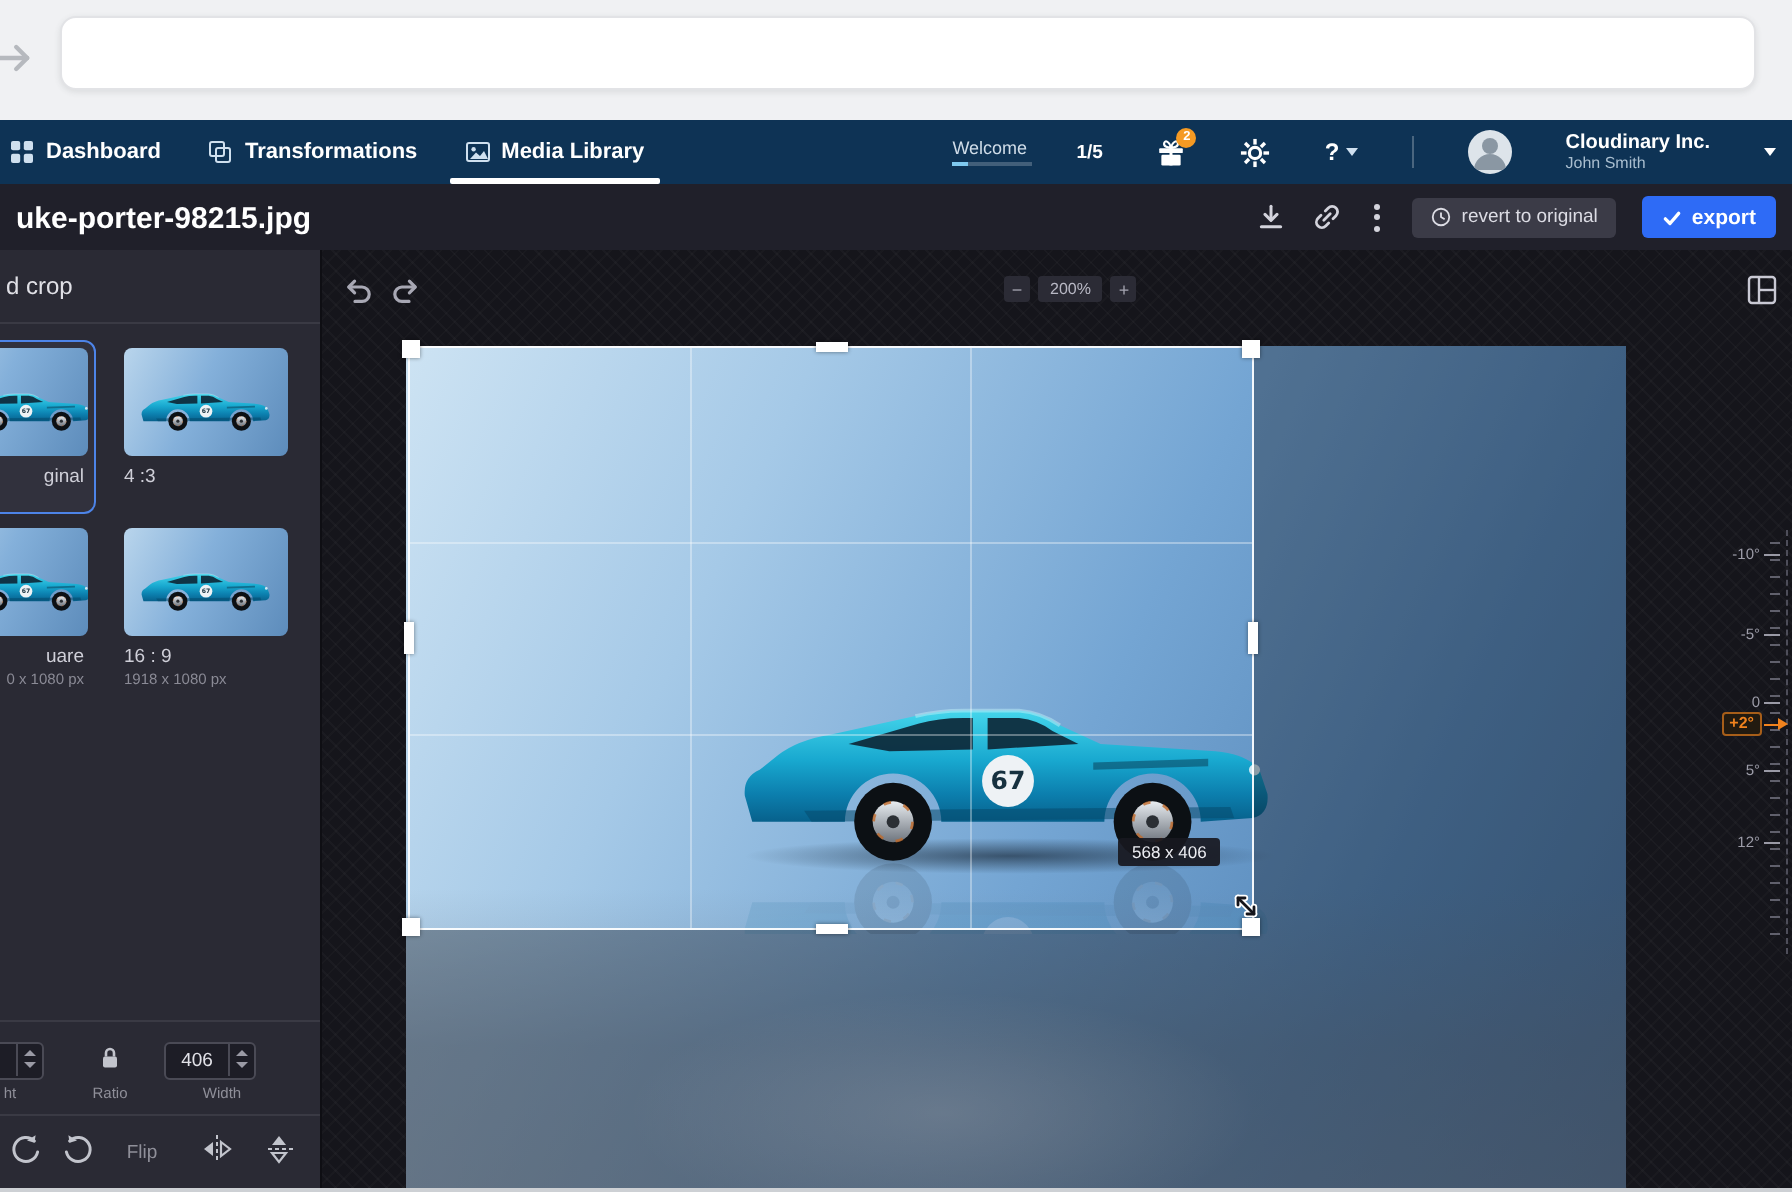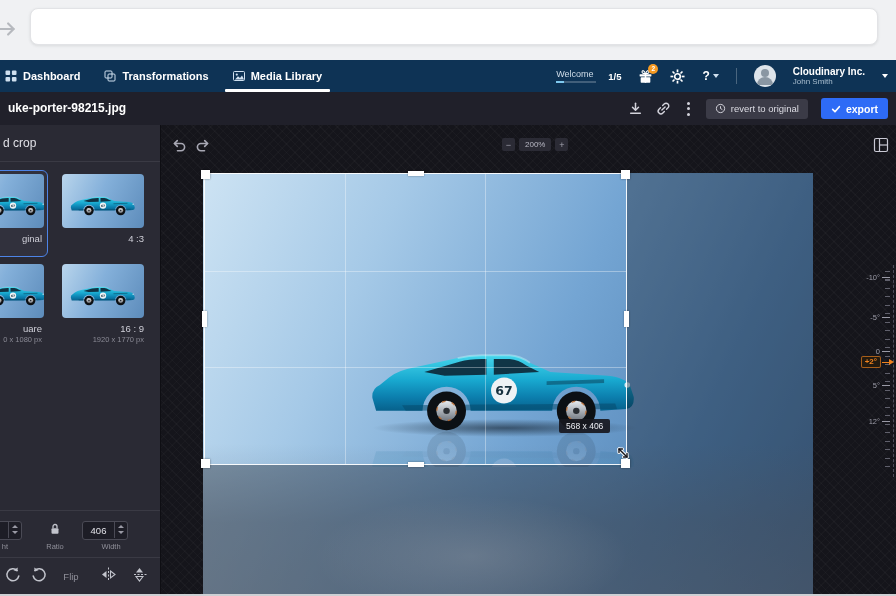--- a/index.html
+++ b/index.html
@@ -11,54 +11,54 @@
   .browser{position:absolute;left:0;top:0;width:896px;height:60px;background:#f0f1f3}
   .back{position:absolute;left:-4px;top:18px;width:22px;height:22px;color:#b6b9be}
   .addr{position:absolute;left:30px;top:8px;width:848px;height:37px;background:#fff;border:1px solid #e2e3e6;border-radius:8px;box-shadow:0 1px 3px rgba(60,64,67,.12)}
 
   
   .nav{position:absolute;left:0;top:60px;width:896px;height:32px;background:#0e3355}
   .nav-left{display:flex;height:32px;margin-left:-7px}
   .nitem{position:relative;display:flex;align-items:center;gap:6px;padding:0 12px;color:#fff;font-size:11px;font-weight:bold;cursor:pointer;white-space:nowrap}
   .nitem .nicon{width:12px;height:12px;color:#cfe0ef}
   .nitem.active::after{content:"";position:absolute;left:4px;right:4px;bottom:0;height:3px;background:#fff;border-radius:1px}
-  .nav-right{position:absolute;right:0;top:0;height:32px;display:flex;align-items:center;gap:17px;padding-right:8px}
+  .nav-right{position:absolute;right:0;top:0;height:32px;display:flex;align-items:center;gap:27px;padding-right:8px}
   .welcome{display:flex;flex-direction:column;align-items:flex-start;cursor:pointer}
   .welcome .wl{font-size:9px;color:#cfdce8}
   .wbar{margin-top:2px;width:40px;height:2px;background:rgba(255,255,255,.22);position:relative}
   .wbar i{position:absolute;left:0;top:0;bottom:0;width:20%;background:#7fc9ef}
   .wprog{font-size:9.5px;font-weight:bold;color:#fff;margin-left:-5px}
   .gift{position:relative;width:15px;height:15px;color:#fff;cursor:pointer}
   .badge{position:absolute;right:-5px;top:-5px;min-width:10px;height:10px;border-radius:5px;background:#f59a23;color:#fff;font-size:6.5px;font-weight:bold;display:flex;align-items:center;justify-content:center;padding:0 2px}
   .gear{width:15px;height:15px;color:#fff;cursor:pointer}
   .help{display:flex;align-items:center;gap:3px;color:#fff;cursor:pointer}
   .help .q{font-size:12px;font-weight:bold}
   .chev{width:0;height:0;border-left:3.5px solid transparent;border-right:3.5px solid transparent;border-top:4px solid #cfe0ef}
   .navdiv{width:1px;height:16px;background:rgba(255,255,255,.25)}
   .avatar{width:22px;height:22px;border-radius:50%;background:#dde4ea;overflow:hidden;cursor:pointer}
   .acct{display:flex;flex-direction:column;line-height:1.15;cursor:pointer}
   .acct .co{font-size:10px;font-weight:bold;color:#fff}
   .acct .us{font-size:8px;color:#a9becf}
 
   
   .tbar{position:absolute;left:0;top:92px;width:896px;height:33px;background:#20202a}
-  .fname{position:absolute;left:8px;top:9px;font-size:12px;font-weight:bold;color:#fff}
+  .fname{position:absolute;left:8px;top:9px;font-size:15px;font-weight:bold;color:#fff}
   .tactions{position:absolute;right:8px;top:0;height:33px;display:flex;align-items:center;gap:13px}
   .ticon{width:15px;height:15px;color:#d3d3dc;cursor:pointer}
   .kebab{display:flex;flex-direction:column;gap:2.5px;padding:0 3px;cursor:pointer}
   .kebab i{width:3px;height:3px;border-radius:50%;background:#d3d3dc}
   .revert{display:flex;align-items:center;gap:5px;height:20px;padding:0 9px;background:#3b3b47;border-radius:3px;color:#dcdce4;font-size:9.5px;cursor:pointer;white-space:nowrap}
   .revert .ci{width:11px;height:11px;color:#dcdce4}
   .export{display:flex;align-items:center;gap:5px;height:21px;padding:0 10px;background:#2e6bf6;border-radius:3px;color:#fff;font-weight:bold;font-size:10.5px;cursor:pointer}
   .export .xi{width:10px;height:10px}
 
   
   .sbar{position:absolute;left:0;top:125px;width:161px;height:471px;background:#2a2a34;overflow:hidden;border-right:1px solid #0e0e13}
   .sb-h{position:absolute;left:0;top:0;right:0;height:37px;border-bottom:1px solid #3a3a44;display:flex;align-items:center;padding-left:3px;font-size:12px;color:#e0e0e6}
-  .preset{position:absolute;width:90px;padding:3px;border:1px solid transparent;border-radius:6px;text-align:right;cursor:pointer}
+  .preset{position:absolute;width:90px;padding:3px;border:1px solid transparent;border-radius:6px;text-align:left;cursor:pointer}
   .preset.sel{border-color:#4d84e8;background:#31313d}
   .preset.cut{text-align:right}
   .preset.cut .plabel,.preset.cut .psub{padding-right:2px}
   .pthumb{height:54px;border-radius:4px;position:relative;overflow:hidden;background:linear-gradient(115deg,#b9d5ec 0%,#84b0da 45%,#5d8cbb 100%)}
   .pthumb svg{position:absolute;left:50%;top:55%;width:68px;height:25px;transform:translate(-50%,-50%)}
   .plabel{margin-top:5px;font-size:9.5px;color:#cfcfd8}
   .psub{margin-top:1px;font-size:7.5px;color:#8a8a95;min-height:8px}
   .p1{left:-42px;top:45px}.p2{left:58px;top:45px}.p3{left:-42px;top:135px}.p4{left:58px;top:135px}
   .sdiv{position:absolute;left:0;right:0;height:1px;background:#3a3a44}
   .numwrap{position:absolute;width:46px;height:19px}
@@ -334,21 +334,21 @@
       <div class="plabel">uare</div>
       <div class="psub">0 x 1080 px</div>
     </div>
     <div class="preset p4">
       <div class="pthumb">
         <svg viewBox="0 0 300 110">
             <use href="#car-sym"></use>
           </svg>
       </div>
       <div class="plabel">16 : 9</div>
-      <div class="psub">1920 x 1770 px</div>
+      <div class="psub">1918 x 1080 px</div>
     </div>
 
     <div class="sdiv" style="top:385px"></div>
 
     <div class="numwrap" style="left:-24px;top:395px">
       <input class="numfield" style="">
       <span class="stepper">
           <span class="tu"></span>
           <span class="td"></span>
         </span>

